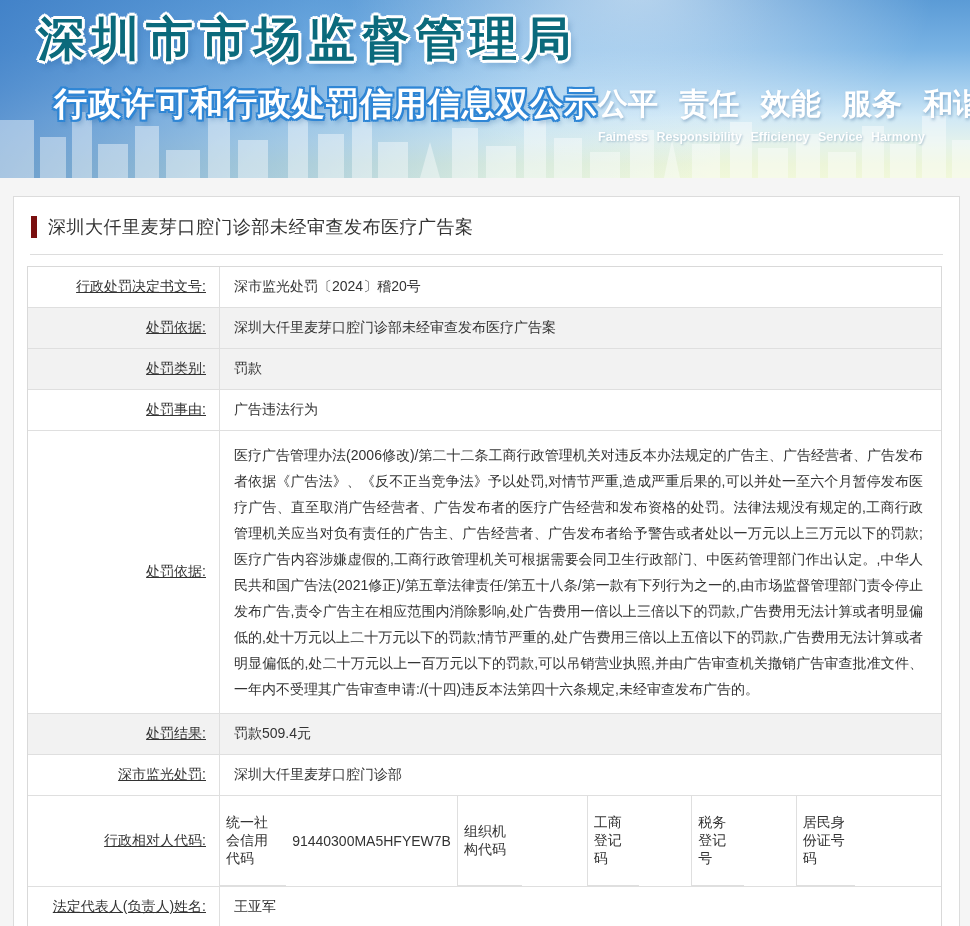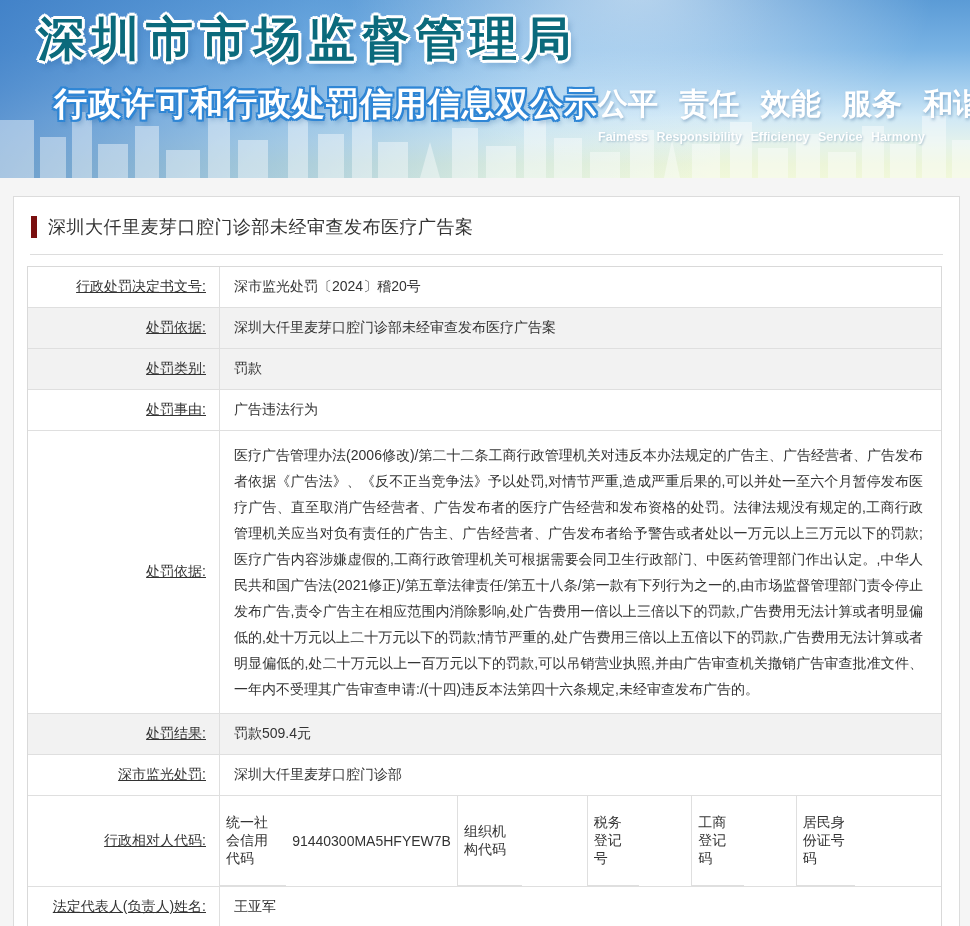--- a/index.html
+++ b/index.html
@@ -156,26 +156,26 @@
       <div class="tvalue grid">
         <div class="code-grid">
           <div class="code-col w-credit">
             <div class="chead">统一社会信用代码</div>
             <div class="cval">91440300MA5HFYEW7B</div>
           </div>
           <div class="code-col w-org">
             <div class="chead">组织机构代码</div>
             <div class="cval"></div>
           </div>
+          <div class="code-col w-biz">
+            <div class="chead">工商登记码</div>
+            <div class="cval"></div>
+          </div>
           <div class="code-col w-tax">
             <div class="chead">税务登记号</div>
-            <div class="cval"></div>
-          </div>
-          <div class="code-col w-biz">
-            <div class="chead">工商登记码</div>
             <div class="cval"></div>
           </div>
           <div class="code-col w-id">
             <div class="chead">居民身份证号码</div>
             <div class="cval"></div>
           </div>
         </div>
       </div>
     </div>
 

